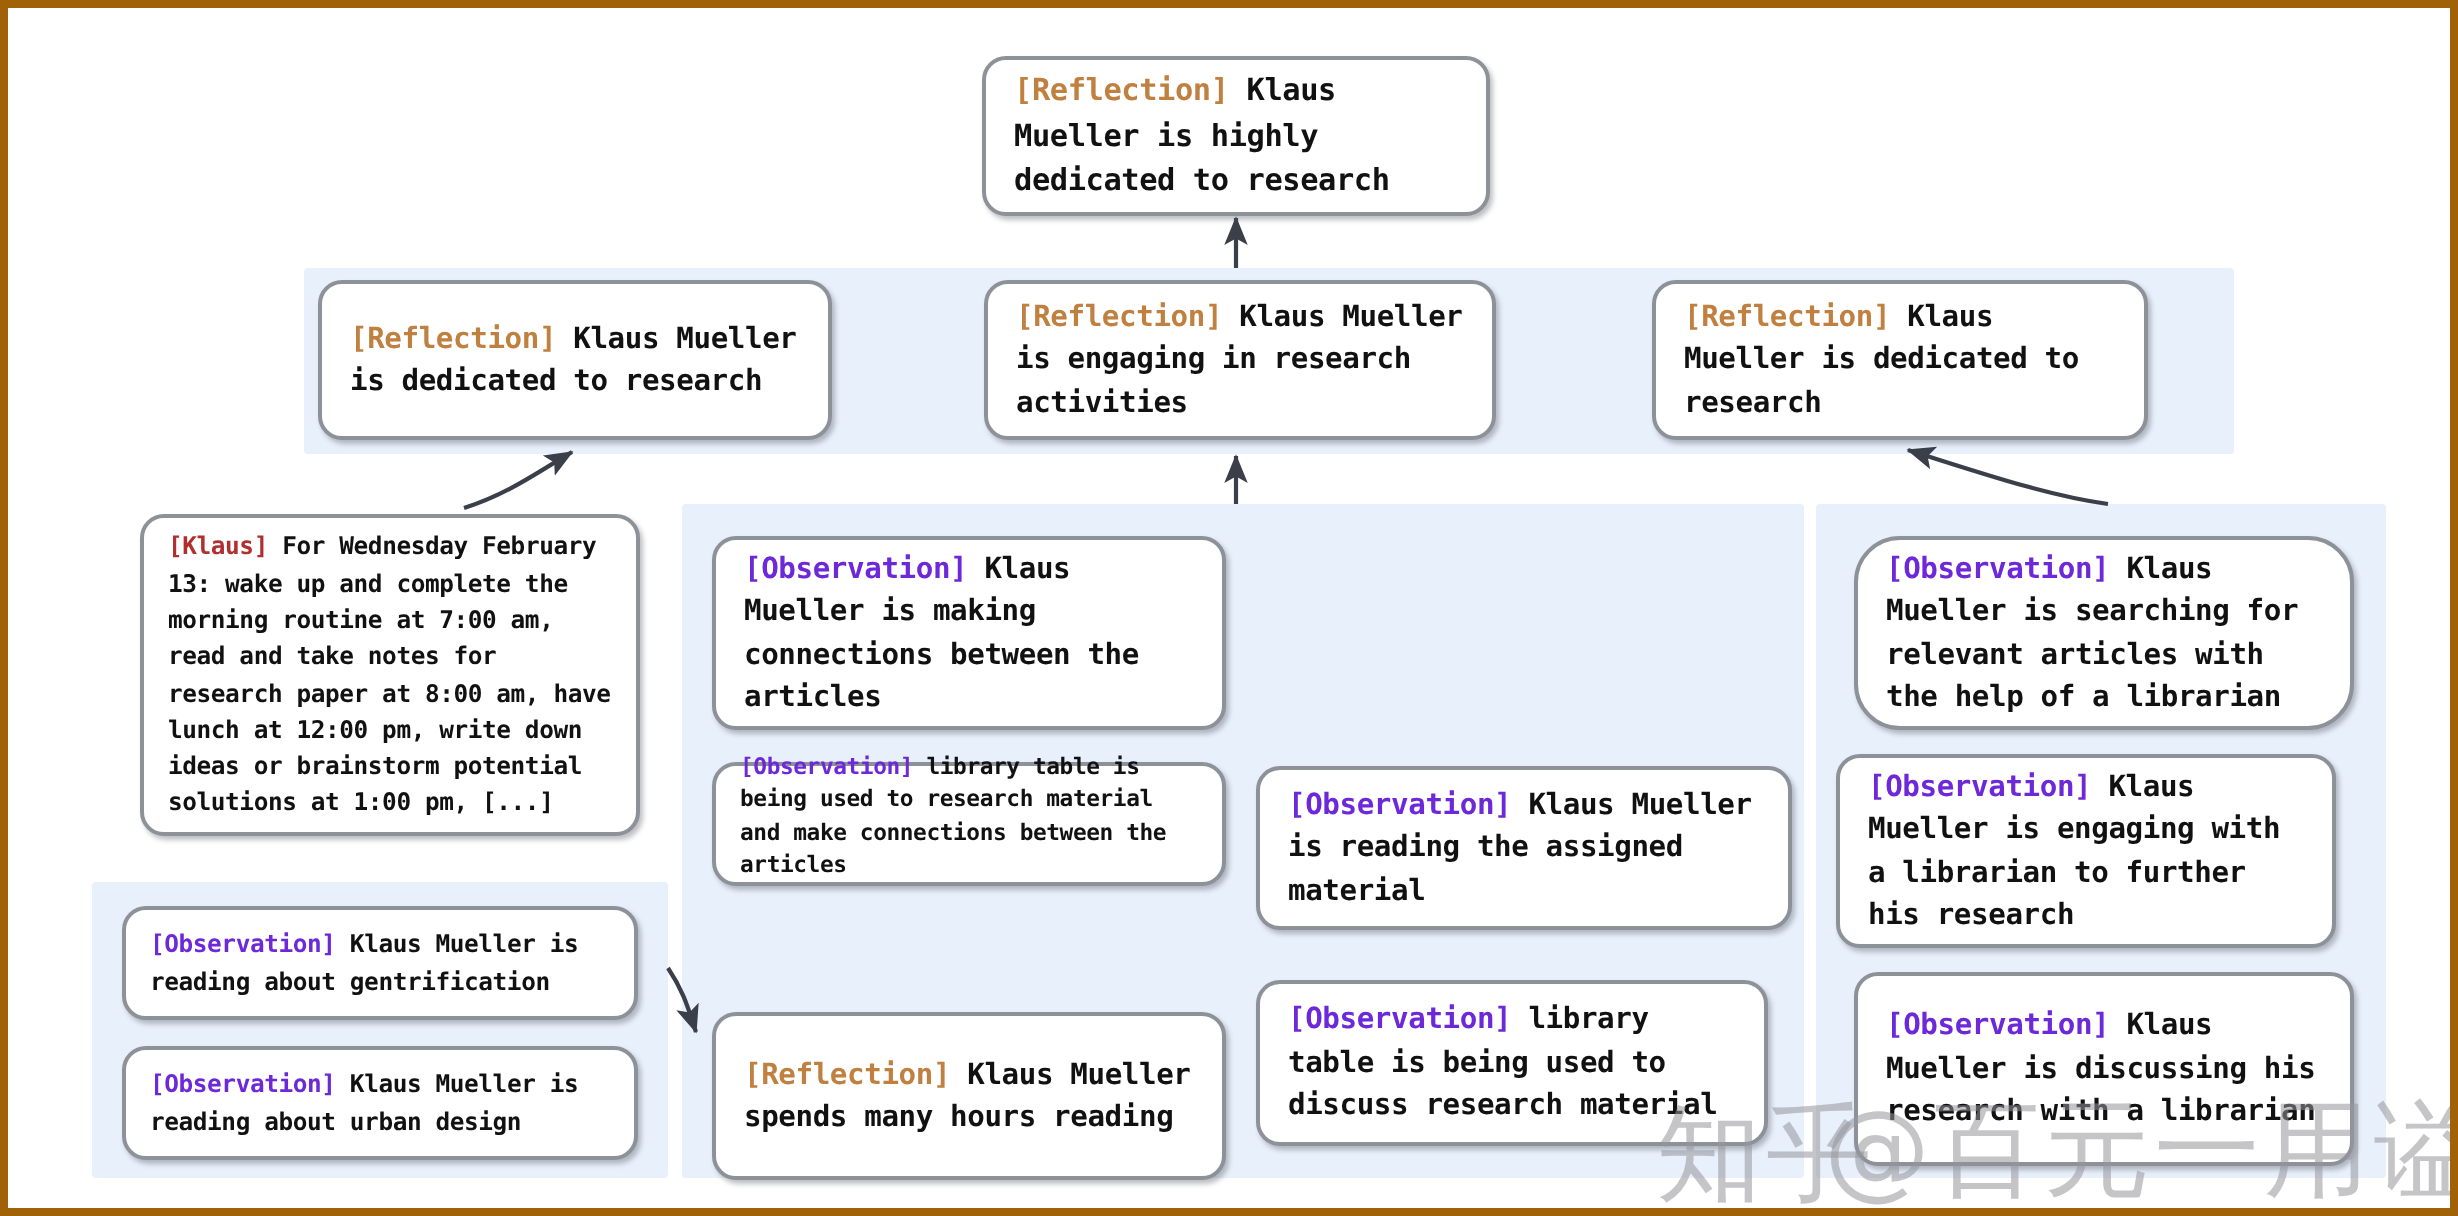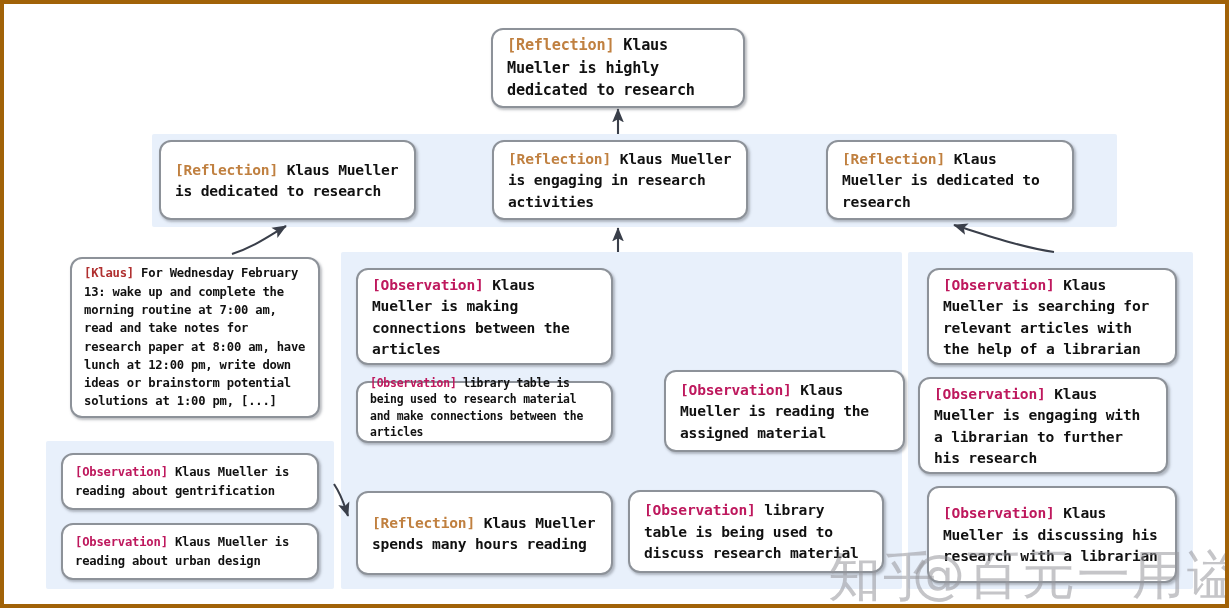--- a/index.html
+++ b/index.html
@@ -37,21 +37,21 @@
     letter-spacing: -0.2px;
     display: flex;
     align-items: center;
   }
   .node .inner {
     width: 100%;
     padding: 0 10px 0 14px;
   }
   .tag { font-weight: bold; }
   .tag-reflection { color: #c08040; }
-  .tag-observation { color: #be185d; }
+  .tag-observation { color: #6d28d9; }
   .tag-plan { color: #b03030; }
 
   .fs15 { font-size: 15.2px; line-height: 22.5px; }
   .fs14 { font-size: 14.6px; line-height: 21.5px; }
   .fs12 { font-size: 12.2px; line-height: 18.3px; }
   .fs11 { font-size: 11.4px; line-height: 16.6px; }
 
   svg.arrows {
     position: absolute;
     left: 0; top: 0;
@@ -144,40 +144,40 @@
       <span class="tag tag-observation">[Observation]</span><span> Klaus Mueller is making connections between the articles</span>
     </div>
   </div>
 
   <div class="node fs11" style="left:352px; top:377px; width:257px; height:62px;align-items:flex-end;">
     <div class="inner" style="padding:0 8px 0 12px;">
       <span class="tag tag-observation">[Observation]</span><span> library table is being used to research material and make connections between the articles</span>
     </div>
   </div>
 
-  <div class="node fs14" style="left:352px; top:487px; width:257px; height:84px;">
+  <div class="node fs14" style="left:352px; top:502px; width:257px; height:84px;">
     <div class="inner">
       <span class="tag tag-reflection">[Reflection]</span><span> Klaus Mueller spends many hours reading</span>
     </div>
   </div>
 
 
-  <div class="node fs14" style="left:624px; top:366px; width:241px; height:82px;margin-left:36px;">
+  <div class="node fs14" style="left:624px; top:379px; width:268px; height:82px;">
     <div class="inner">
       <span class="tag tag-observation">[Observation]</span><span> Klaus Mueller is reading the assigned material</span>
     </div>
   </div>
 
   <div class="node fs14" style="left:624px; top:486px; width:256px; height:83px;">
     <div class="inner">
       <span class="tag tag-observation">[Observation]</span><span> library table is being used to discuss research material</span>
     </div>
   </div>
 
-  <div class="node fs14" style="left:923px; top:264px; width:250px; height:97px;">
+  <div class="node fs14" style="left:923px; top:264px; width:250px; height:97px;border-radius:23px;">
     <div class="inner">
       <span class="tag tag-observation">[Observation]</span><span> Klaus Mueller is searching for relevant articles with the help of a librarian</span>
     </div>
   </div>
 
   <div class="node fs14" style="left:914px; top:373px; width:250px; height:97px;">
     <div class="inner">
       <span class="tag tag-observation">[Observation]</span><span> Klaus Mueller is engaging with a librarian to further his research</span>
     </div>
   </div>

